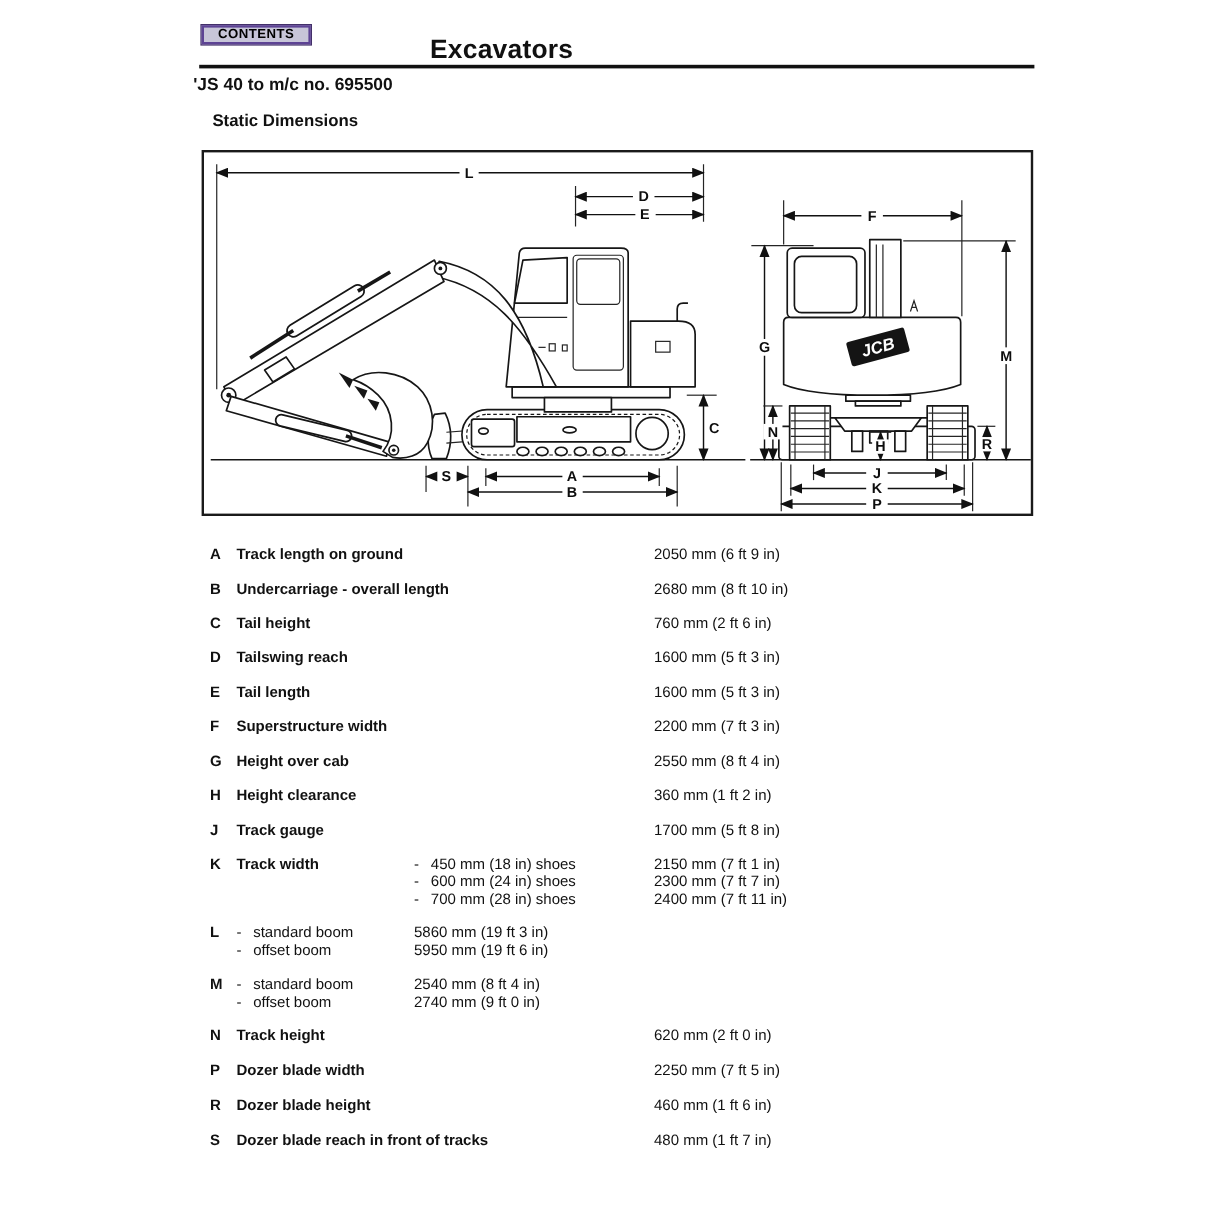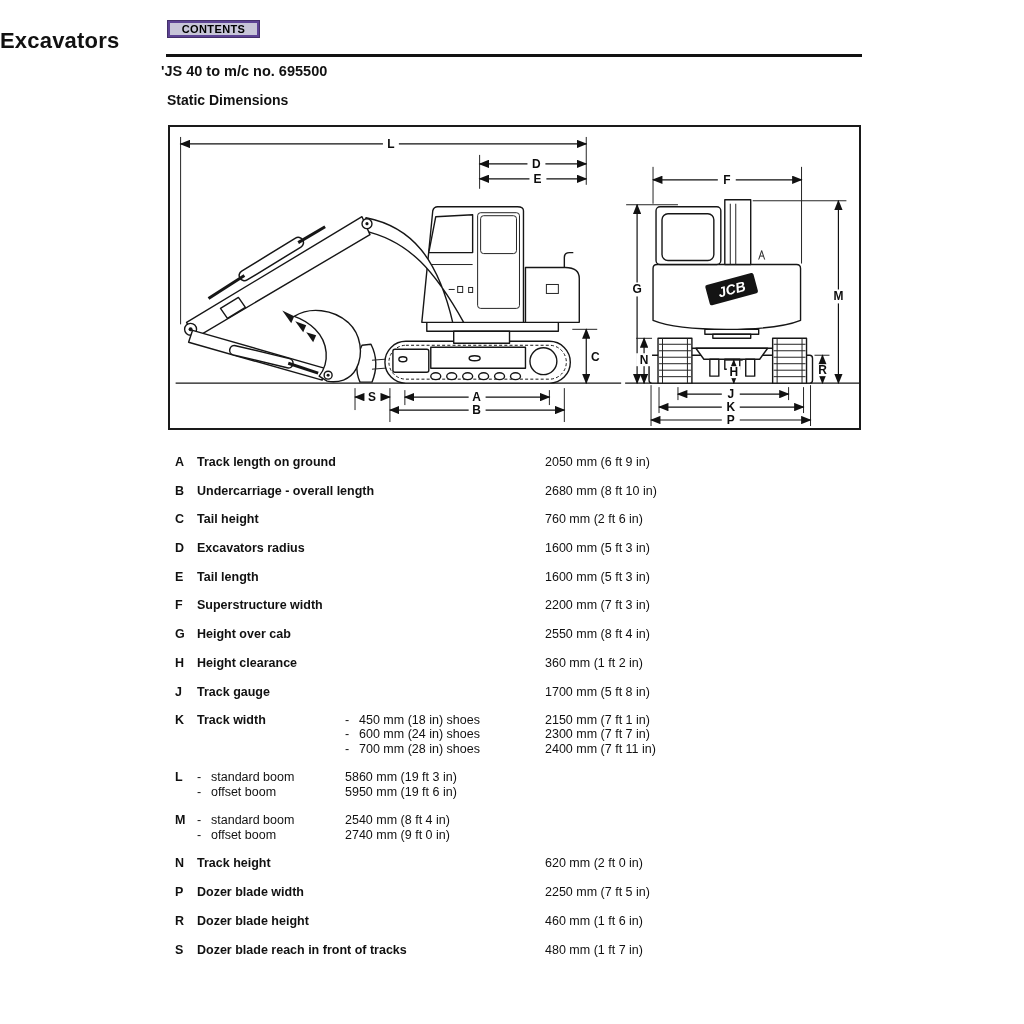--- a/index.html
+++ b/index.html
@@ -10,26 +10,26 @@
   .page { position:absolute; inset:0; background:#fff; overflow:hidden; }
 
   .contents-btn {
     position:absolute; left:168px; top:21px; width:91px; height:16px;
     background:#c7c5d8; border:2px solid #5d4394; box-shadow:0 0 0 1px #433069;
     font-family:"Liberation Sans", sans-serif; font-weight:bold; font-size:11px;
     letter-spacing:0.4px; color:#000; display:flex; align-items:center; justify-content:center;
     padding:0; cursor:pointer;
   }
   .title {
-    position:absolute; left:0; top:28px; width:836px; 
+    position:absolute; left:0; top:28px; width:836px; text-align:center;
     font-size:22px; font-weight:bold; margin:0; letter-spacing:0.2px;
   }
   .title-rule { position:absolute; left:166px; top:54px; width:696px; height:3px; background:#111; }
   .subtitle { position:absolute; left:161px; top:63px; font-size:14.5px; font-weight:bold; }
-  .section-heading { position:absolute; left:167px; top:92px; font-size:14px; font-weight:bold; }
+  .section-heading { position:absolute; left:177px; top:92px; font-size:14px; font-weight:bold; }
 
   .diagram-box {
     position:absolute; left:168px; top:125px; width:693px; height:305px;
     border:2px solid #1a1a1a; box-sizing:border-box; background:#fff;
   }
   .diagram-box svg { display:block; width:100%; height:100%; }
 
   .mstroke { fill:#fff; stroke:#161616; stroke-width:1.4; stroke-linejoin:round; }
   .mline  { stroke:#161616; stroke-width:1.4; fill:none; }
   .thin   { stroke:#242424; stroke-width:1; fill:none; }
@@ -284,21 +284,21 @@
       <div class="dim-row">
         <div class="dim-key">C</div>
         <div class="dim-label">Tail height</div>
         <div class="dim-options"></div>
         <div class="dim-values">
           <div class="val-line">760 mm (2 ft 6 in)</div>
         </div>
       </div>
       <div class="dim-row">
         <div class="dim-key">D</div>
-        <div class="dim-label">Excavators radius</div>
+        <div class="dim-label">Tailswing reach</div>
         <div class="dim-options"></div>
         <div class="dim-values">
           <div class="val-line">1600 mm (5 ft 3 in)</div>
         </div>
       </div>
       <div class="dim-row">
         <div class="dim-key">E</div>
         <div class="dim-label">Tail length</div>
         <div class="dim-options"></div>
         <div class="dim-values">

